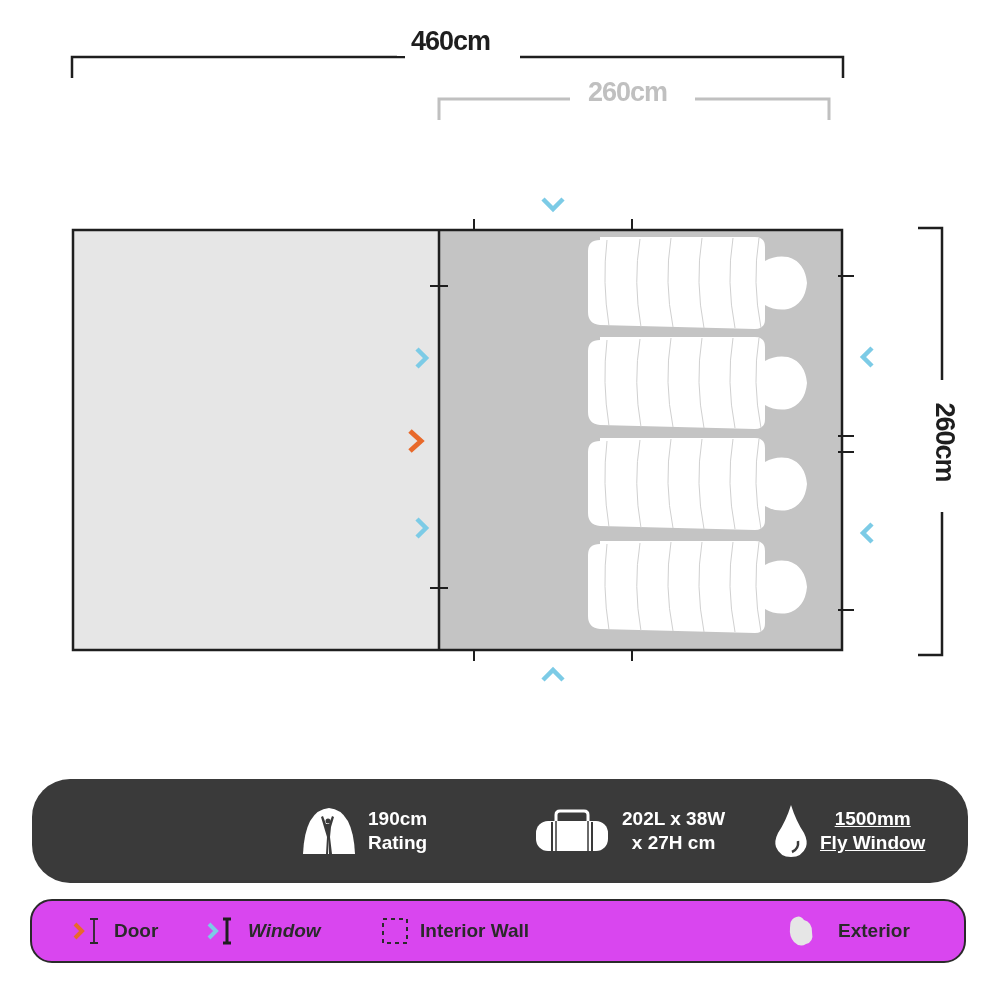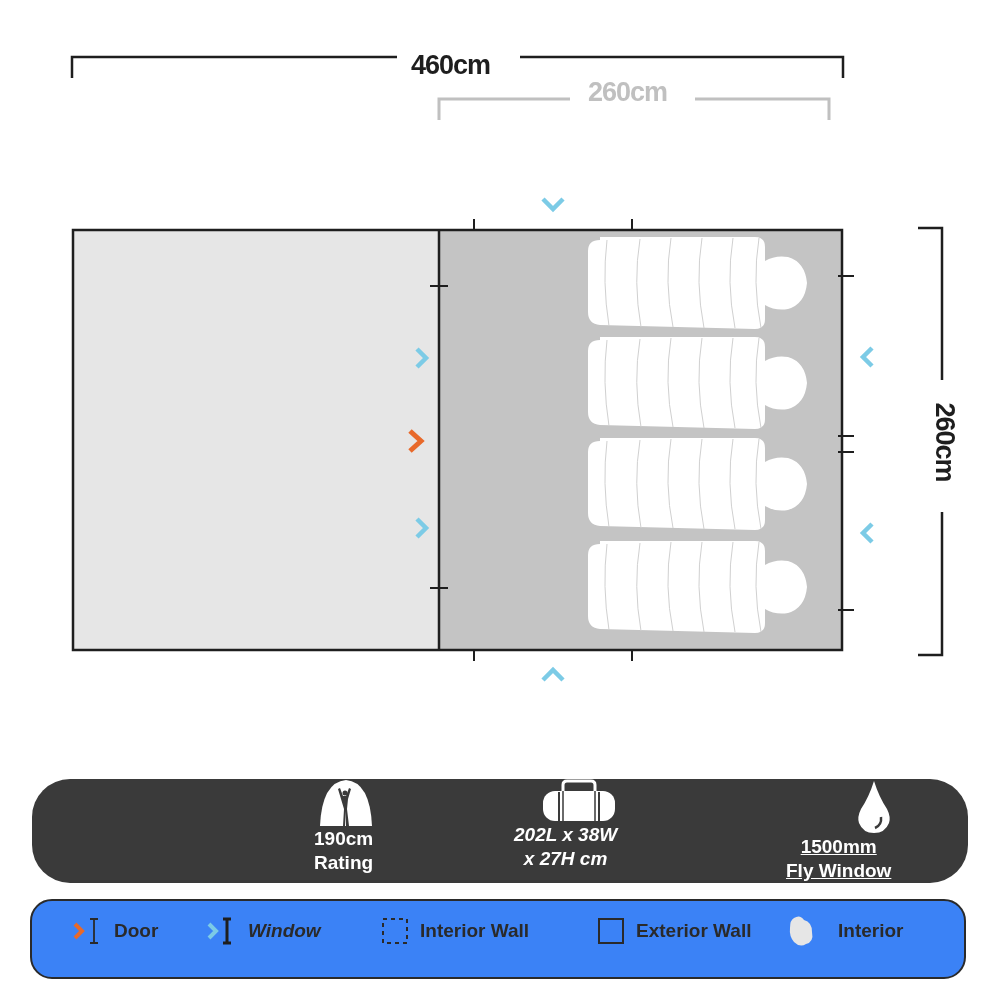--- a/index.html
+++ b/index.html
@@ -4,37 +4,37 @@
   <style>
     html, body { margin: 0; padding: 0; background: #ffffff; }
     body { width: 1000px; height: 1000px; position: relative; overflow: hidden; font-family: "Liberation Sans", sans-serif; }
     .abs { position: absolute; }
     .dim-text { font-weight: bold; font-size: 27px; letter-spacing: -1px; background: #fff; padding: 0 14px; line-height: 30px; }
     .dim-black { color: #1e1e1e; }
     .dim-grey { color: #c0c0c0; }
     .dim-vert { transform: rotate(90deg); transform-origin: center center; }
     #plan { position: absolute; left: 0; top: 0; width: 1000px; height: 760px; }
     .spec-bar { position: absolute; left: 32px; top: 779px; width: 936px; height: 104px; background: #3a3a3a; border-radius: 38px; }
-    .spec-item { position: absolute; top: 0; height: 104px; display: flex; align-items: flex-end; color: #fff; font-weight: bold; font-size: 19px; line-height: 24px; flex-direction: column; }
+    .spec-item { position: absolute; top: 0; height: 104px; display: flex; align-items: center; color: #fff; font-weight: bold; font-size: 19px; line-height: 24px; }
     .spec-icon { display: inline-block; }
     .spec-text { margin-left: 12px; }
     .center { text-align: center; }
-    .legend { position: absolute; left: 30px; top: 899px; width: 936px; height: 80px; border: 2px solid #2a2a2a; border-radius: 22px; background: #3b82f6; box-sizing: border-box; }
+    .legend { position: absolute; left: 30px; top: 899px; width: 936px; height: 64px; border: 2px solid #2a2a2a; border-radius: 22px; background: #d946ef; box-sizing: border-box; }
     .legend-item { position: absolute; top: 0; height: 60px; display: flex; align-items: center; color: #2a2a2a; font-weight: bold; font-size: 19px; }
     .legend-label { margin-left: 10px; }
   </style>
 </head>
 <body>
 
 <div>
   <svg class="abs" style="left:0;top:0" width="1000" height="140">
     <path d="M72 78 V57 H405 M520 57 H843 V78" fill="none" stroke="#1e1e1e" stroke-width="2.5"></path>
     <path d="M439 120 V99 H570 M695 99 H829 V120" fill="none" stroke="#c0c0c0" stroke-width="3"></path>
   </svg>
-  <div class="abs dim-text dim-black" style="left:397px;top:50px;">460cm</div>
+  <div class="abs dim-text dim-black" style="left:397px;top:26px;">460cm</div>
 </div>
 <div>
   <div class="abs dim-text dim-grey" style="left:574px;top:77px;">260cm</div>
 </div>
 
 <div>
   <svg class="abs" style="left:900px;top:220px" width="60" height="445">
     <path d="M18 8 H42 V160 M42 292 V435 H18" fill="none" stroke="#1e1e1e" stroke-width="2.5"></path>
   </svg>
   <div class="abs dim-text dim-black dim-vert" style="left:897px;top:427px;padding:0 8px;">260cm</div>
@@ -101,21 +101,21 @@
       <path d="M1 47 Q3 3 27 1 Q51 3 53 47 Z" fill="#fff"></path>
       <path d="M24 47 L25 30 L22 20 L19 10 L21 9 L24 17 L27 17 L30 9 L32 10 L29 20 L28 30 L30 47 L27 47 L27 32 L26 47 Z" fill="#3a3a3a"></path>
       <circle cx="26" cy="14" r="2.5" fill="#3a3a3a"></circle>
     </svg>
     <div class="spec-text">
       <div>190cm</div>
       <div>Rating</div>
     </div>
   </div>
 
-  <div class="spec-item" style="left:470px;font-style:italic;">
+  <div class="spec-item" style="left:502px;">
     <svg class="spec-icon" width="76" height="44" viewBox="0 0 76 44">
       <path d="M22 14 V6 Q22 2 26 2 H50 Q54 2 54 6 V14" fill="none" stroke="#fff" stroke-width="3"></path>
       <rect x="2" y="12" width="72" height="30" rx="12" fill="#fff"></rect>
       <path d="M18 13 V42 M58 13 V42" stroke="#3a3a3a" stroke-width="2"></path>
       <path d="M22 12 V42 M54 12 V42" stroke="#3a3a3a" stroke-width="1.5"></path>
     </svg>
     <div class="spec-text center">
       <div>202L x 38W</div>
       <div>x 27H cm</div>
     </div>
@@ -147,25 +147,19 @@
       <path d="M19 3 H27 M23 3 V27 M19 27 H27" fill="none" stroke="#1e1e1e" stroke-width="3"></path>
     </svg>
     <span class="legend-label">Window</span>
   </div>
   <div class="legend-item" style="left:348px;">
     <svg width="30" height="30" viewBox="0 0 30 30">
       <rect x="3" y="3" width="24" height="24" fill="none" stroke="#2a2a2a" stroke-width="2" stroke-dasharray="4 4"></rect>
     </svg>
     <span class="legend-label">Interior Wall</span>
   </div>
-  <div class="legend-item" style="left:564px;">
-    <svg width="30" height="30" viewBox="0 0 30 30">
-      <rect x="3" y="3" width="24" height="24" fill="none" stroke="#2a2a2a" stroke-width="2"></rect>
-    </svg>
-    <span class="legend-label">Exterior Wall</span>
-  </div>
   <div class="legend-item" style="left:756px;">
     <svg width="28" height="34" viewBox="0 0 28 34">
       <path d="M6 4 Q12 0 16 6 Q24 8 24 18 Q26 28 18 30 Q12 34 6 28 Q1 22 2 14 Q2 6 6 4 Z" fill="#e6e6e6"></path>
     </svg>
-    <span class="legend-label" style="margin-left:22px;">Interior</span>
+    <span class="legend-label" style="margin-left:22px;">Exterior</span>
   </div>
 </div>
 
 </body></html>

